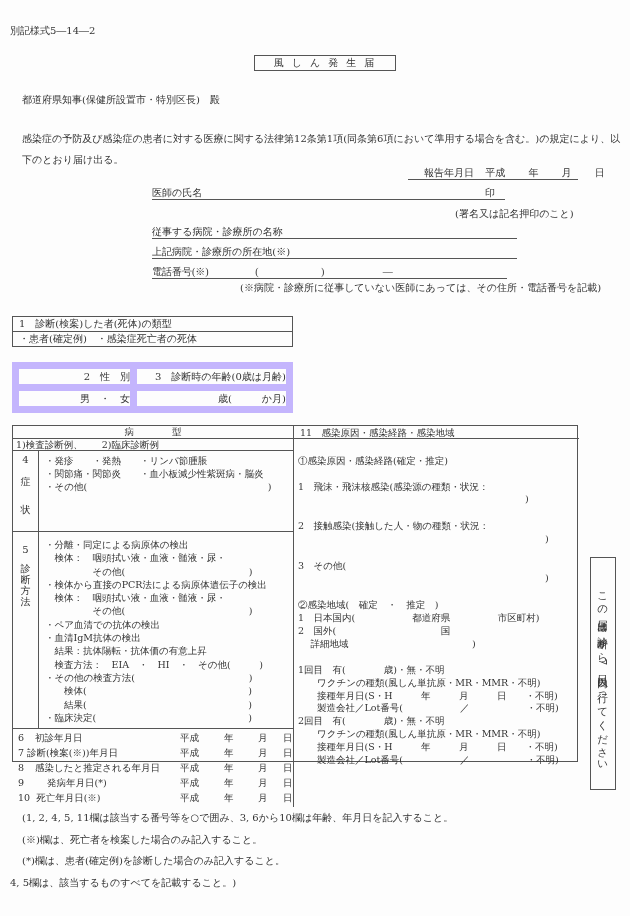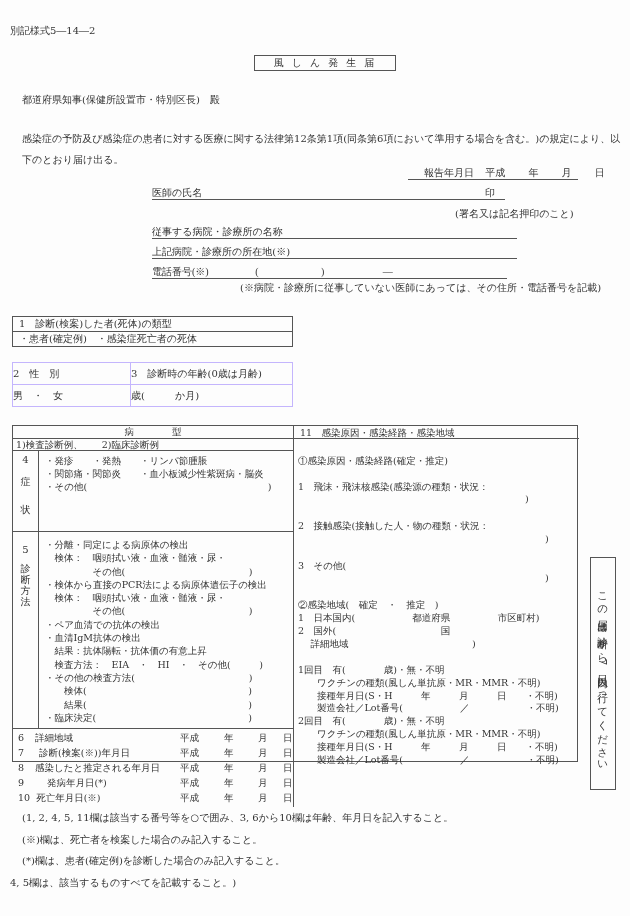--- a/index.html
+++ b/index.html
@@ -29,21 +29,21 @@
   .sign-note { left: 455px; top: 208px; font-size: 10px; }
   .hospital-name { left: 152px; top: 226px; width 365px; width: 365px; font-size: 10px; }
   .hospital-addr { left: 152px; top: 246px; width: 365px; font-size: 10px; }
   .phone { left: 152px; top: 266px; width: 355px; font-size: 10px; font-family: Liberation Serif, serif; }
   .phone-note { left: 212px; top: 282px; font-size: 10px; margin-left: 28px; }
 
   table { border-collapse: collapse; }
   .t1 { position: absolute; left: 12px; top: 316px; width: 281px; }
   .t1 td { border: 1px solid #555; padding: 1px 6px; height: 14px; font-size: 10px; }
   .t2 { position: absolute; left: 12px; top: 362px; width: 281px; }
-  .t2 td { border: 1px solid #c4b5fd; height: 22px; font-size: 10px; text-align: left; }
+  .t2 td { border: 7px solid #c4b5fd; height: 22px; font-size: 10px; text-align: right; }
 
   .main-box { position: absolute; left: 12px; top: 425px; width: 566px; height: 337px; border: 1px solid #555; }
   .vline { position: absolute; background: #555; width: 1px; }
   .hline { position: absolute; background: #555; height: 1px; }
   .cell-text { position: absolute; white-space: nowrap; font-size: 9.5px; }
   .lbl-vert { position: absolute; text-align: center; font-size: 10px; line-height: 14px; }
 
   .side-note {
     position: absolute; left: 590px; top: 557px; width: 26px; height: 233px;
     border: 1px solid #555; writing-mode: vertical-rl; text-align: center;
@@ -156,29 +156,29 @@
     <div>　検査方法：　EIA　・　HI　・　その他(　　　)</div>
     <div>・その他の検査方法(　　　　　　　　　　　　)</div>
     <div>　　検体(　　　　　　　　　　　　　　　　　)</div>
     <div>　　結果(　　　　　　　　　　　　　　　　　)</div>
     <div>・臨床決定(　　　　　　　　　　　　　　　　)</div>
   </div>
 
   <div class="cell-text" style="left:5px; top:304px; line-height:15px; width:274px;">
     <div style="position:relative;">
       <span>6</span>
-      <span style="margin-left:8px">詳細地域</span>
+      <span style="margin-left:8px">初診年月日</span>
       <span style="position:absolute; left:162px">平成</span>
       <span style="position:absolute; left:206px">年</span>
       <span style="position:absolute; left:240px">月</span>
       <span style="position:absolute; left:265px">日</span>
     </div>
     <div style="position:relative;">
       <span>7</span>
-      <span style="margin-left:12px">診断(検案(※))年月日</span>
+      <span style="margin-left:0">診断(検案(※))年月日</span>
       <span style="position:absolute; left:162px">平成</span>
       <span style="position:absolute; left:206px">年</span>
       <span style="position:absolute; left:240px">月</span>
       <span style="position:absolute; left:265px">日</span>
     </div>
     <div style="position:relative;">
       <span>8</span>
       <span style="margin-left:8px">感染したと推定される年月日</span>
       <span style="position:absolute; left:162px">平成</span>
       <span style="position:absolute; left:206px">年</span>

